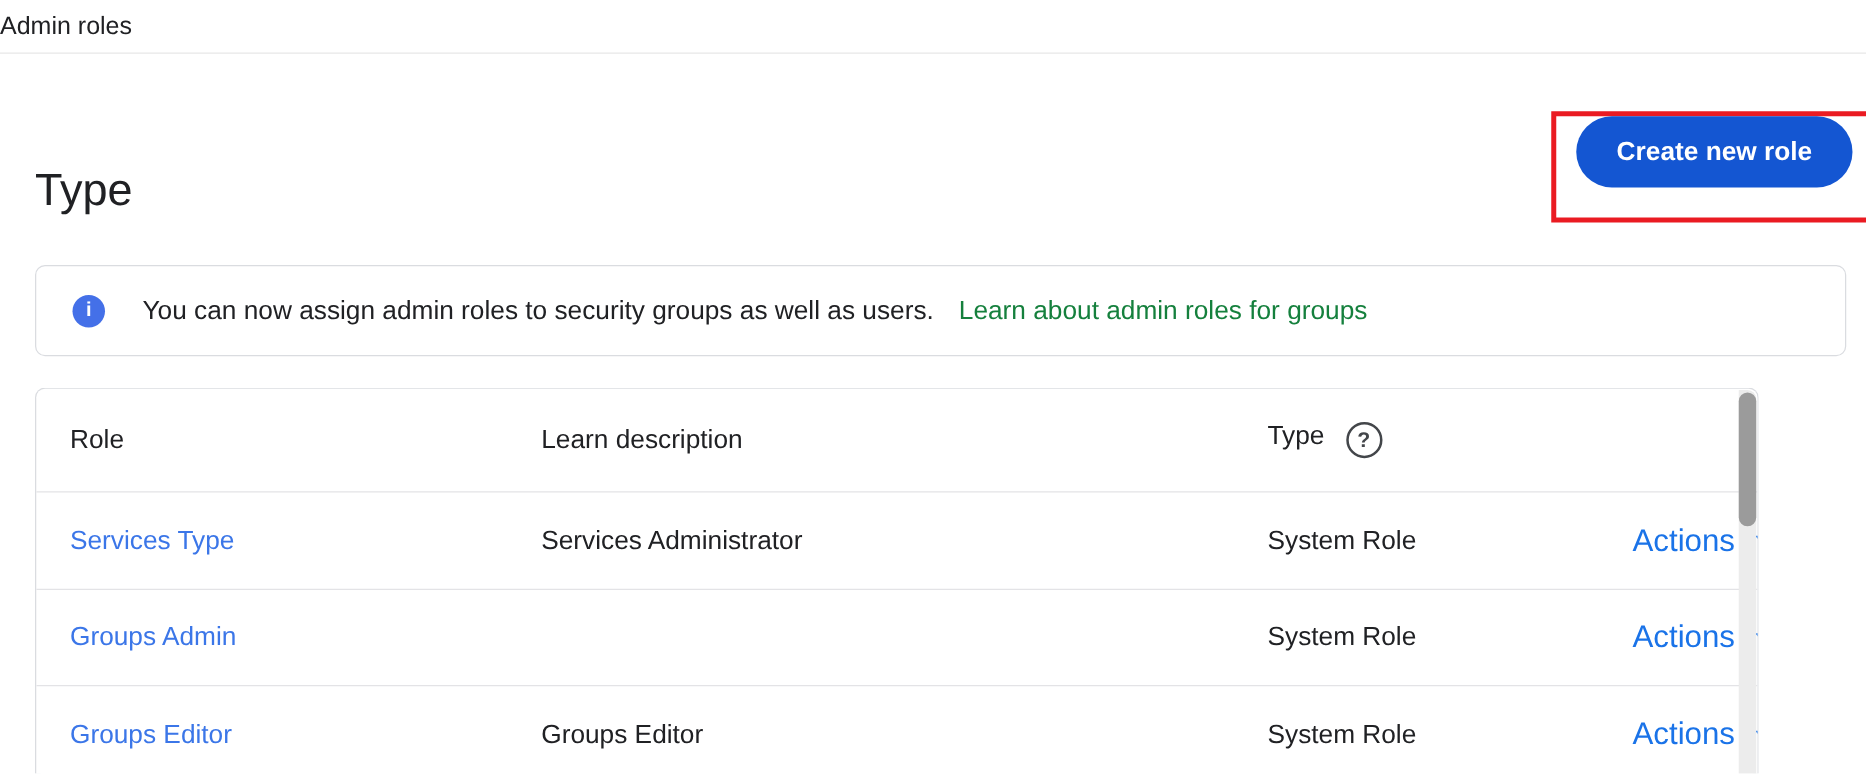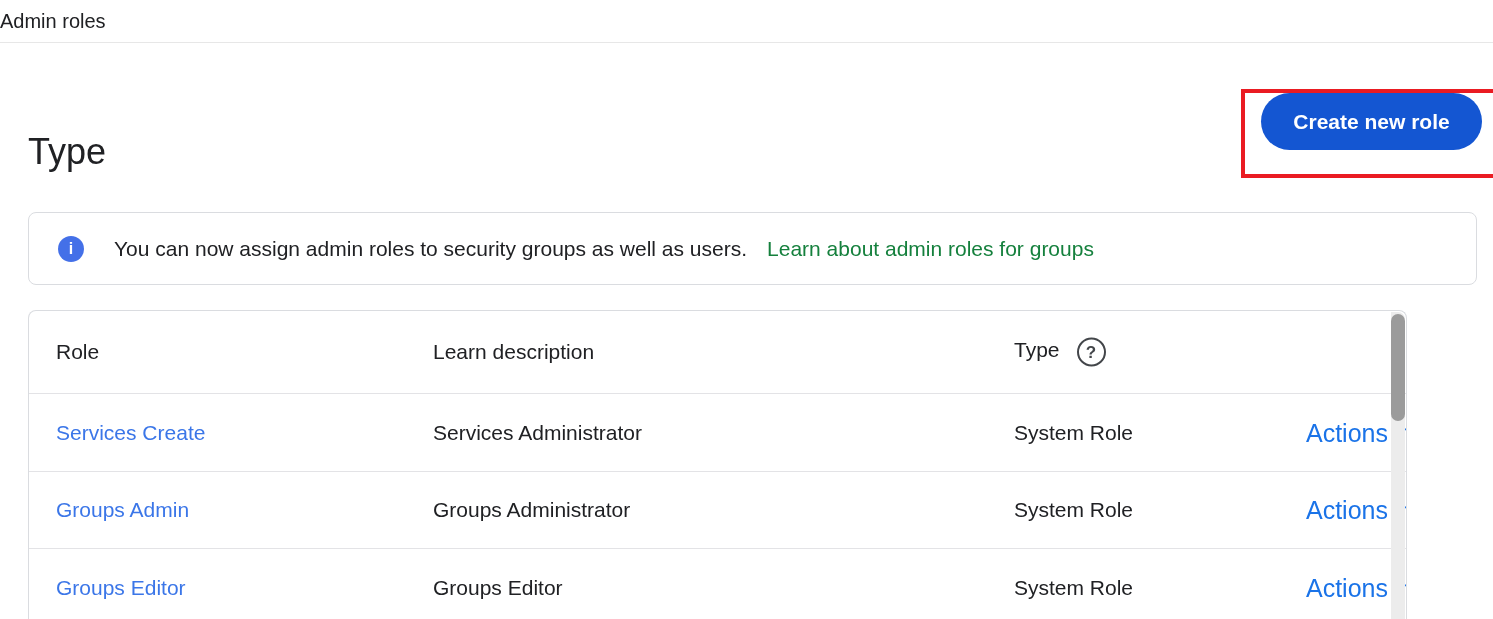--- a/index.html
+++ b/index.html
@@ -117,32 +117,31 @@
     <div class="thead">
       <span class="cell c-role">Role</span>
       <span class="cell c-desc">Learn description</span>
       <span class="cell c-type-head">
         <span>Type</span>
         <span class="help-icon">?</span>
       </span>
     </div>
 
     <div class="trow h78">
-      <a class="cell c-role role-link">Services Create</a>
+      <a class="cell c-role role-link">Services Type</a>
       <span class="cell c-desc">Services Administrator</span>
       <span class="cell c-type">System Role</span>
       <span class="cell c-actions">
         <span class="actions-label">Actions</span>
         <span class="caret"></span>
       </span>
     </div>
 
     <div class="trow h77">
       <a class="cell c-role role-link">Groups Admin</a>
-      <span class="cell c-desc">Groups Administrator</span>
       <span class="cell c-type">System Role</span>
       <span class="cell c-actions">
         <span class="actions-label">Actions</span>
         <span class="caret"></span>
       </span>
     </div>
 
     <div class="trow last">
       <a class="cell c-role role-link">Groups Editor</a>
       <span class="cell c-desc">Groups Editor</span>

